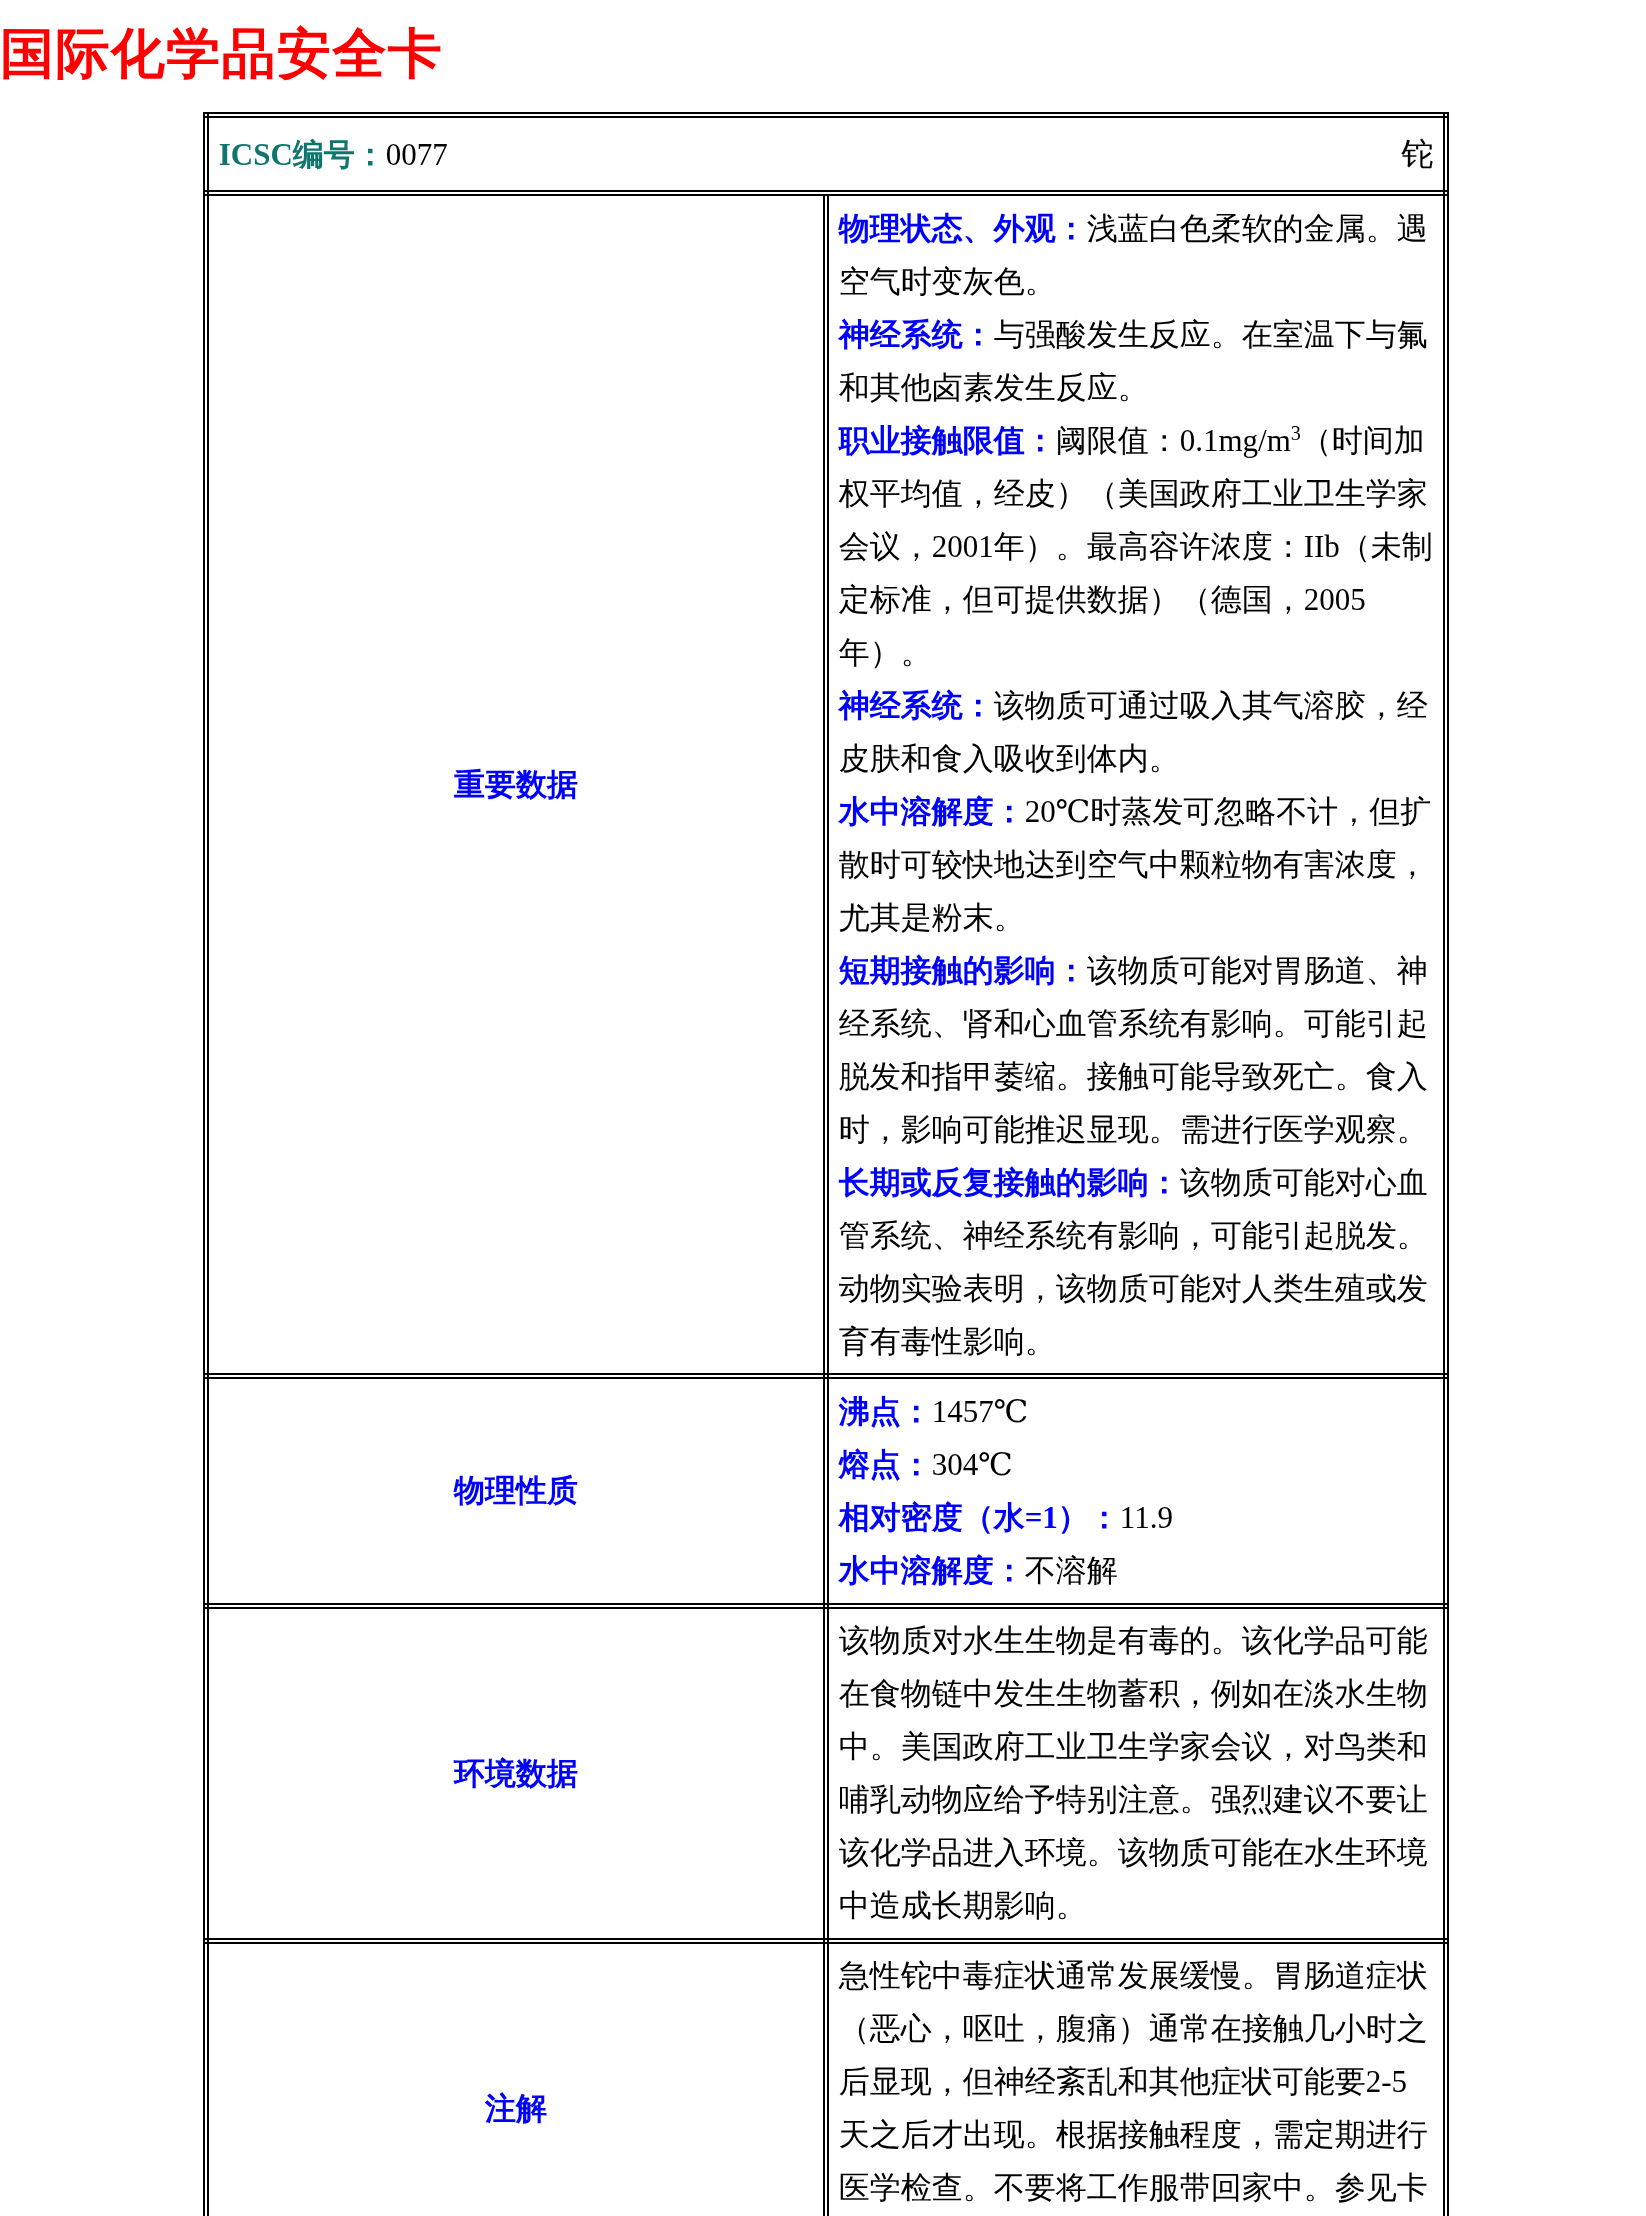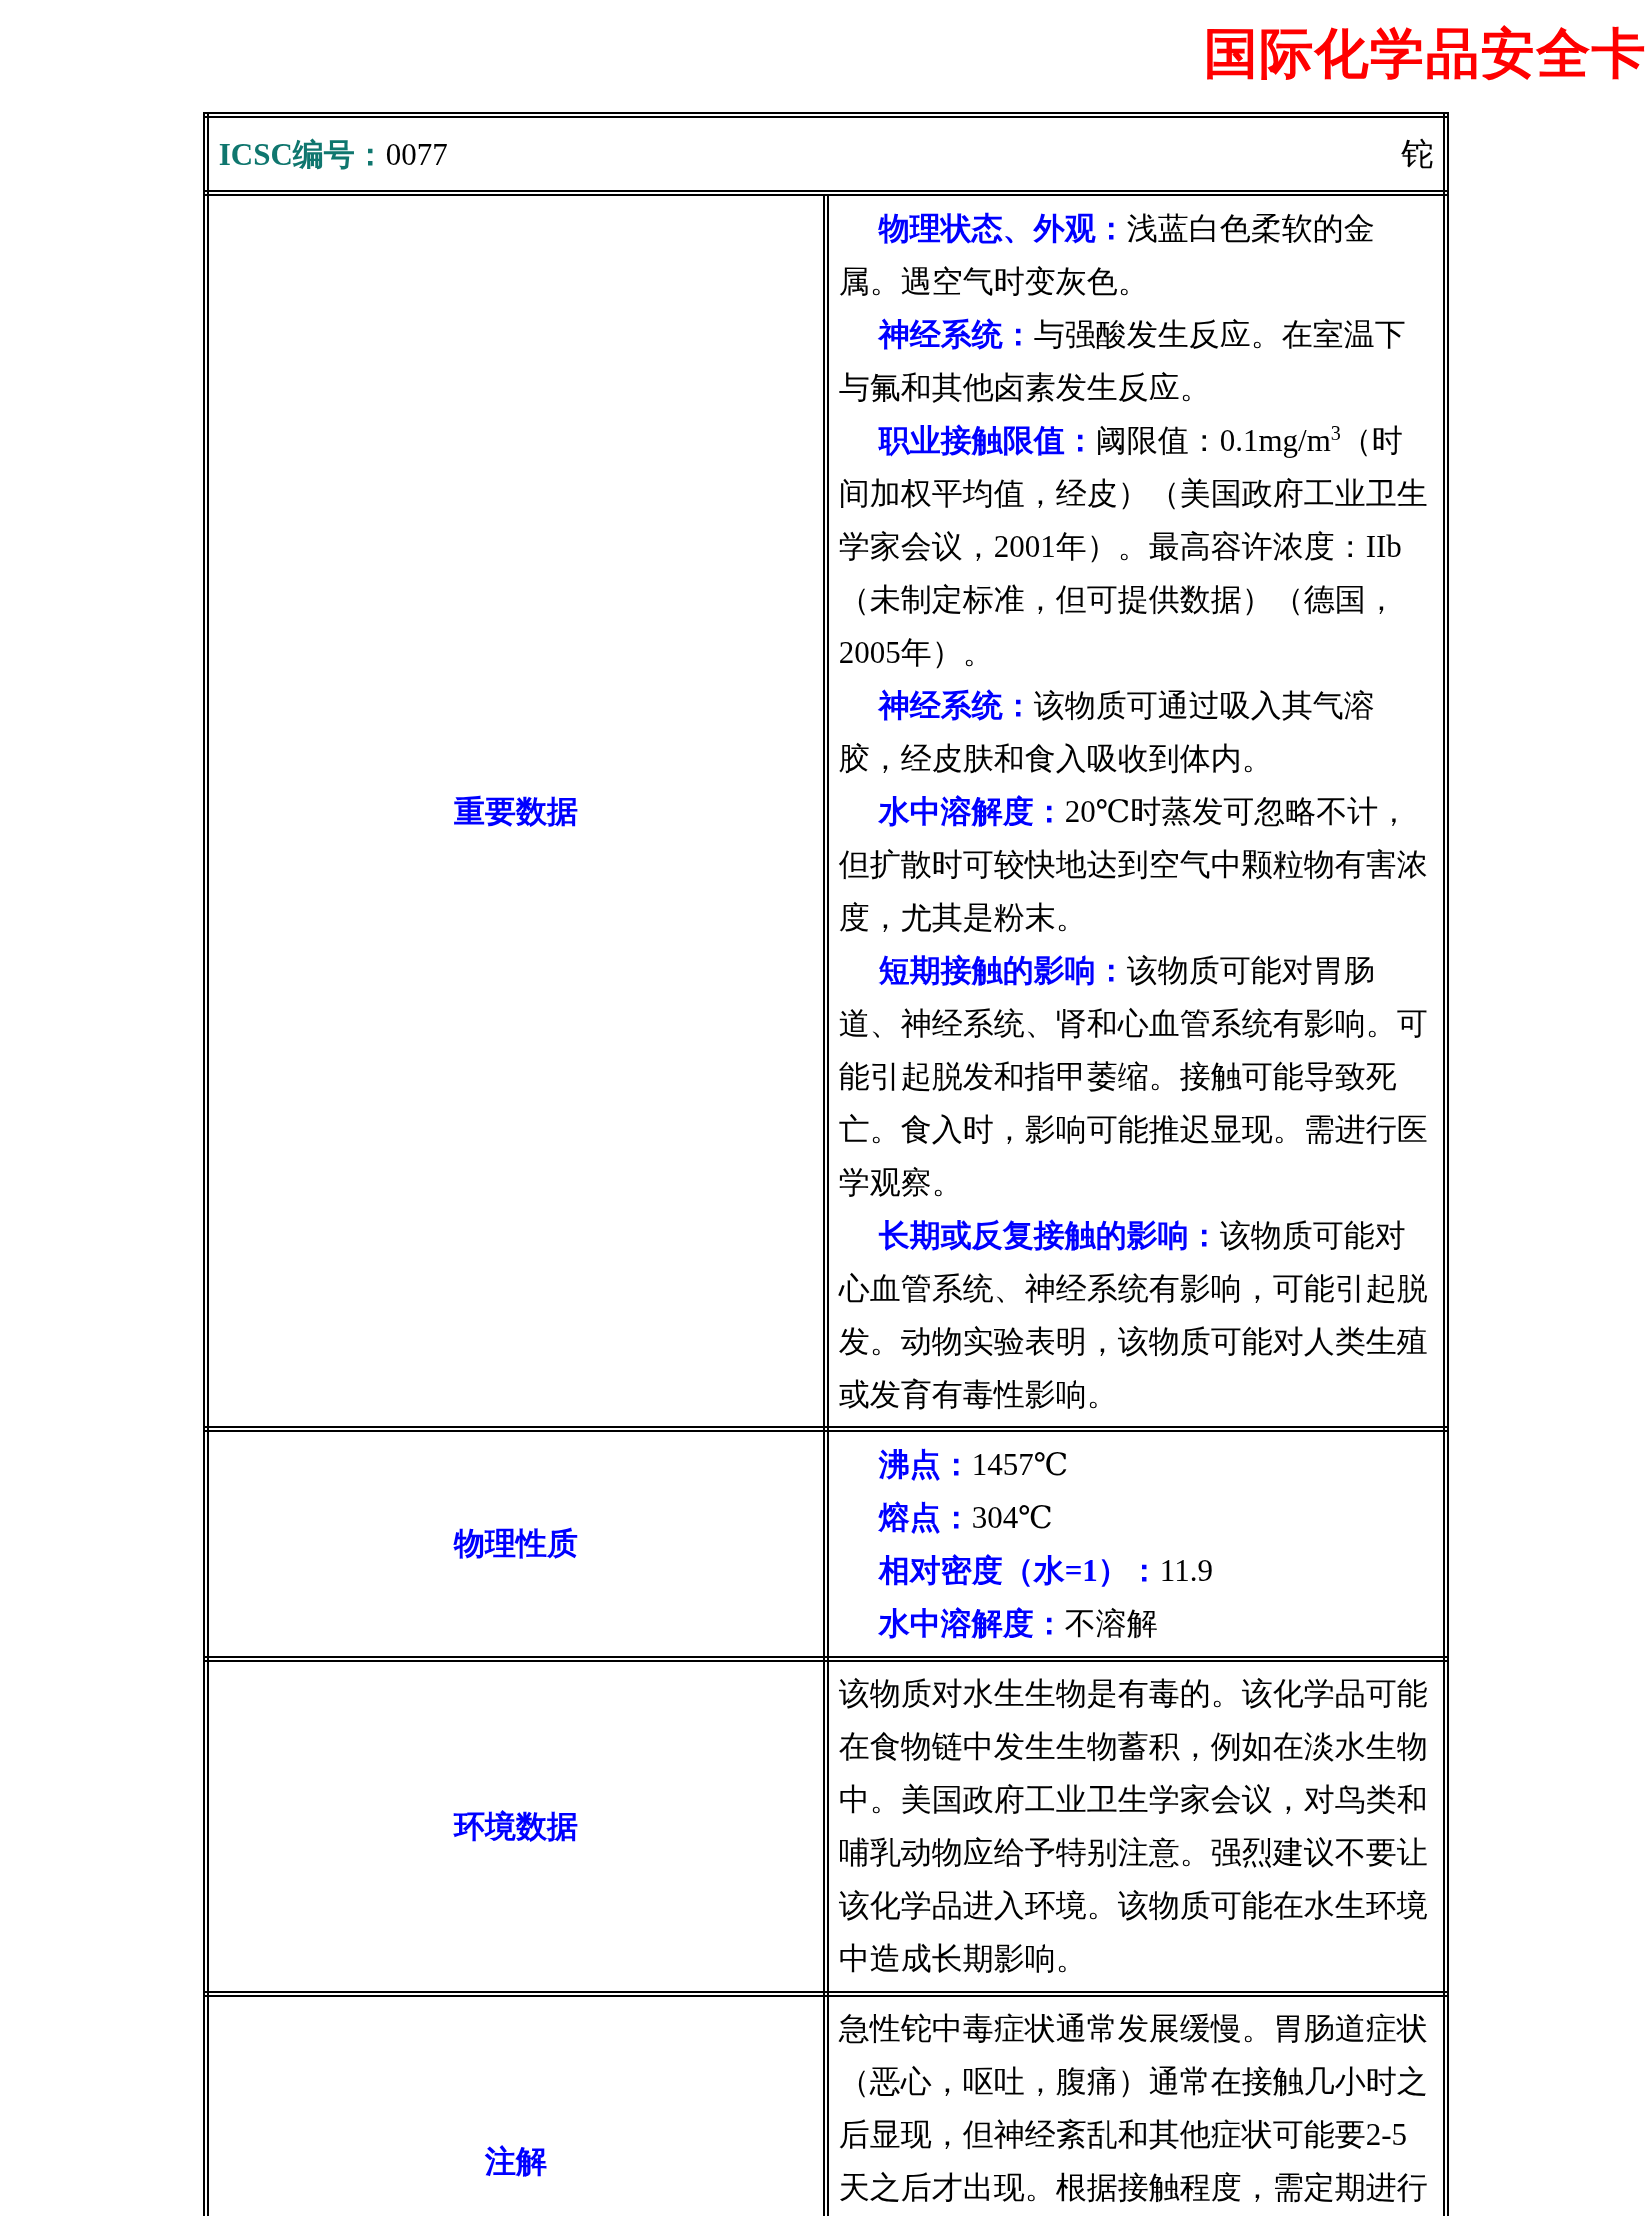--- a/index.html
+++ b/index.html
@@ -1,30 +1,30 @@
 <!DOCTYPE html>
 <html style="font-size:11px"><head>
 <meta charset="utf-8">
 <style>
   html,body{margin:0;padding:0;background:#ffffff;}
   body{width:1647px;height:2216px;overflow:hidden;
        font-family:"Liberation Serif","DejaVu Serif",serif;color:#000;}
   .page{position:relative;width:1647px;height:2216px;background:#fff;}
-  .doc-title{margin:18px 0 21px 0;text-align:right;
+  .doc-title{margin:18px 0 21px 0;text-align:left;
     font-size:54px;font-weight:bold;color:#FF0000;
-    font-family:"Liberation Serif","DejaVu Serif",serif;letter-spacing:1.4px;padding-left:20px;}
+    font-family:"Liberation Serif","DejaVu Serif",serif;letter-spacing:1.4px;}
   table.card{border-collapse:collapse;table-layout:fixed;
     width:1246px;margin:0 auto 0 203px;background:#fff;}
   table.card td{border:6.3px double #000;vertical-align:middle;
     font-size:31px;line-height:53px;padding:5.6px 9.7px;}
   td.label-cell{width:175px;text-align:center;color:#0000FF;
     font-weight:bold;font-size:31px;padding:5.6px 2.8px;margin-left:48px;}
   td.content-cell{vertical-align:middle;}
   .para{text-align:left;}
-  .plabel{color:#0000FF;font-weight:bold;margin-left:40px;}
+  .plabel{color:#0000FF;font-weight:bold;}
   sup{font-size:0.65em;line-height:0;}
   .header-flex{display:flex;justify-content:space-between;align-items:center;
     min-height:61px;}
   .icsc-left{font-size:31px;}
   .icsc-label{color:#0f766e;font-weight:bold;}
   .chem-name{font-size:32px;}
 </style>
 </head>
 <body>
 

